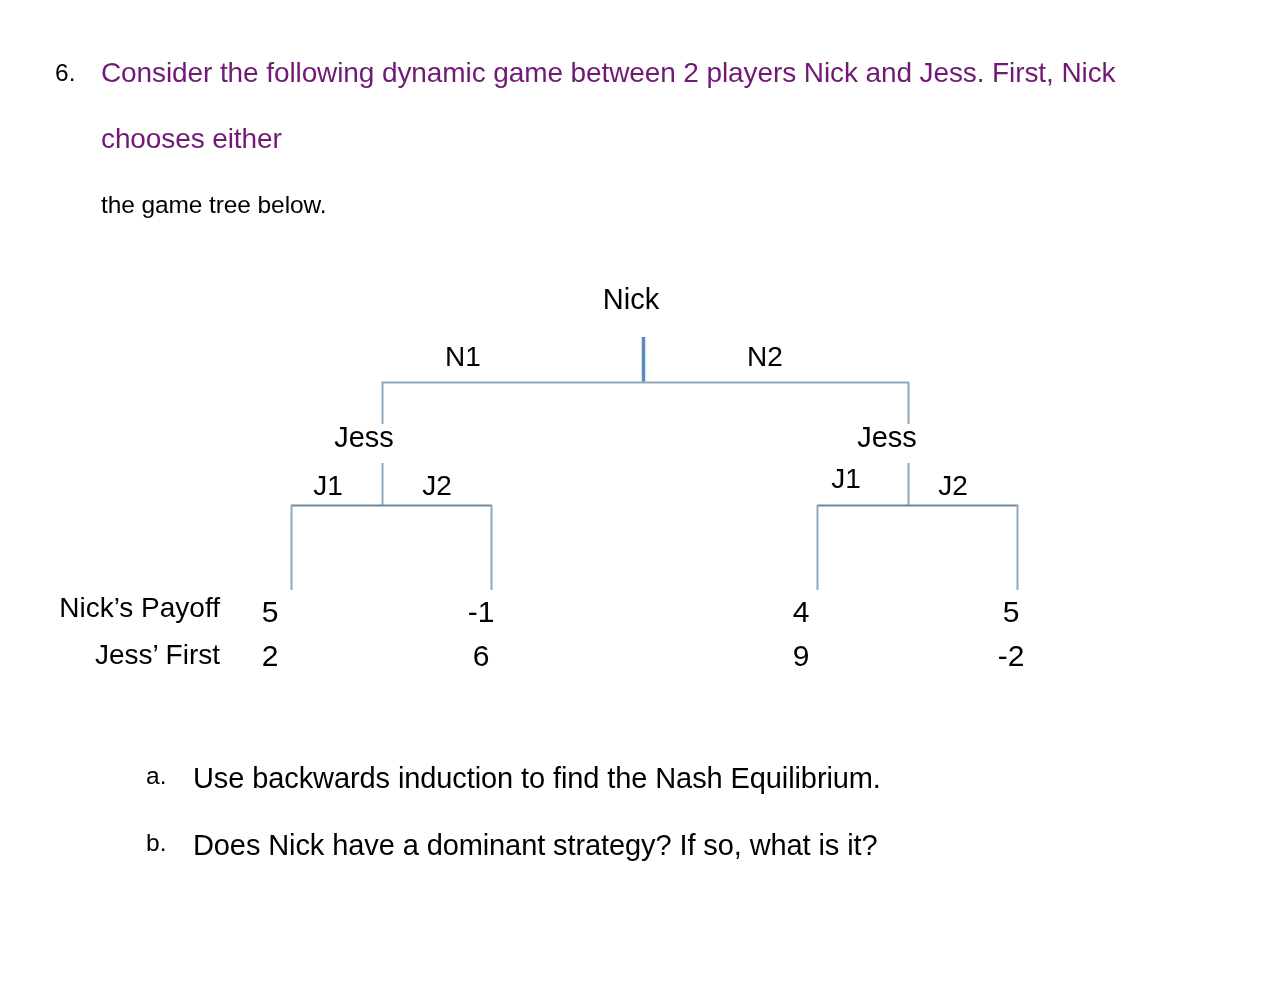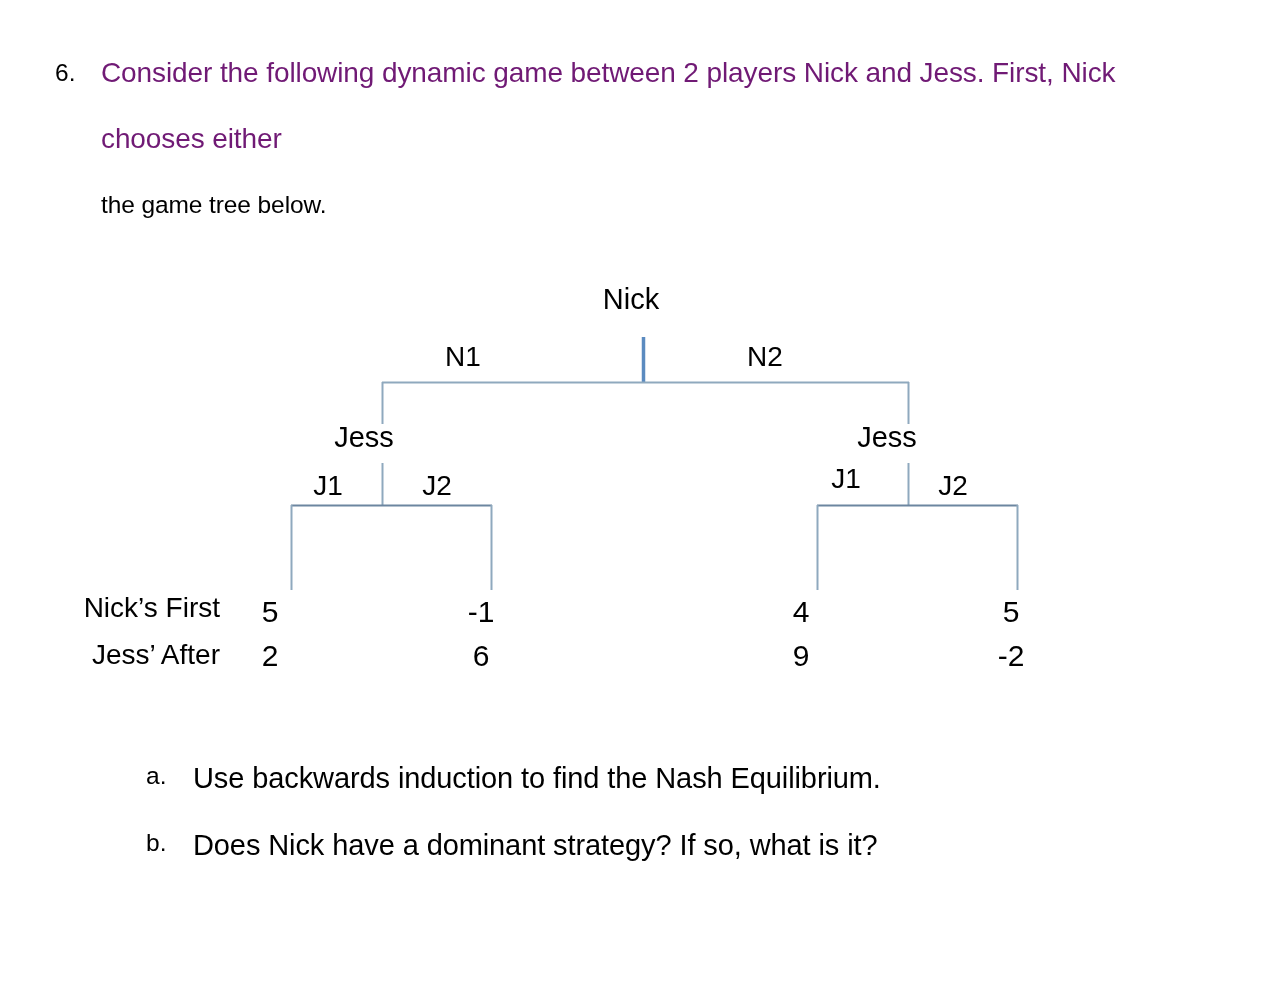--- a/index.html
+++ b/index.html
@@ -157,22 +157,22 @@
 
   <div class="node-label" style="left:364px; top:421px;">Jess</div>
   <div class="node-label" style="left:887px; top:421px;">Jess</div>
 
   <div class="branch-label" style="left:328px; top:470px;">J1</div>
   <div class="branch-label" style="left:437px; top:470px;">J2</div>
 
   <div class="branch-label" style="left:846px; top:463px;">J1</div>
   <div class="branch-label" style="left:953px; top:470px;">J2</div>
 
-  <div class="payoff-rowlabel" style="left:220px; top:592px;">Nick’s First</div>
-  <div class="payoff-rowlabel" style="left:220px; top:639px;">Jess’ After</div>
+  <div class="payoff-rowlabel" style="left:220px; top:592px;">Nick’s Payoff</div>
+  <div class="payoff-rowlabel" style="left:220px; top:639px;">Jess’ First</div>
 
   <div class="payoff-val" style="left:270px; top:595px;">5</div>
   <div class="payoff-val" style="left:270px; top:639px;">2</div>
 
   <div class="payoff-val" style="left:481px; top:595px;">-1</div>
   <div class="payoff-val" style="left:481px; top:639px;">6</div>
 
   <div class="payoff-val" style="left:801px; top:595px;">4</div>
   <div class="payoff-val" style="left:801px; top:639px;">9</div>
 

